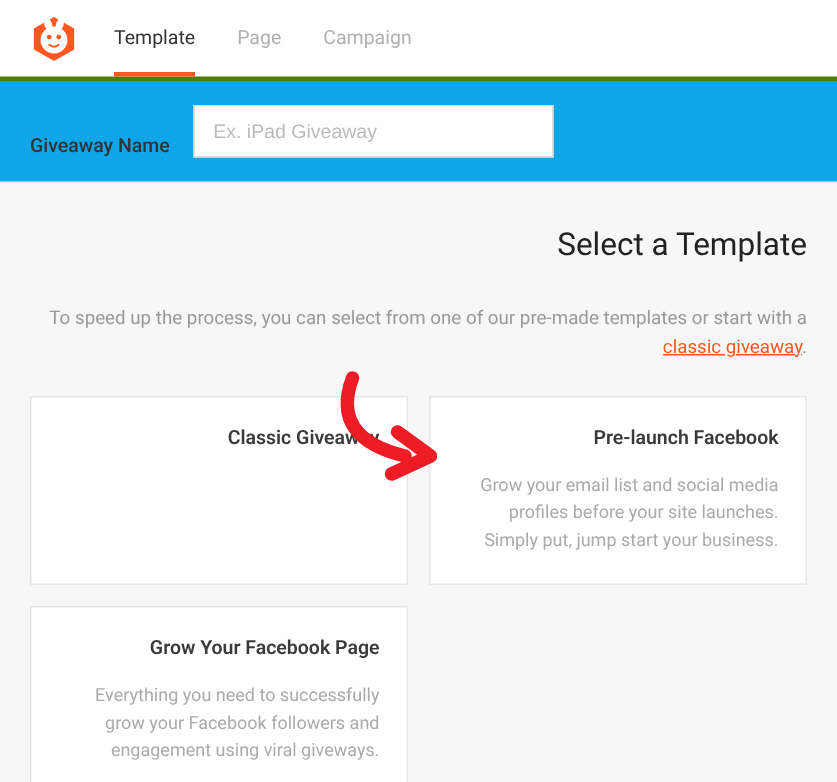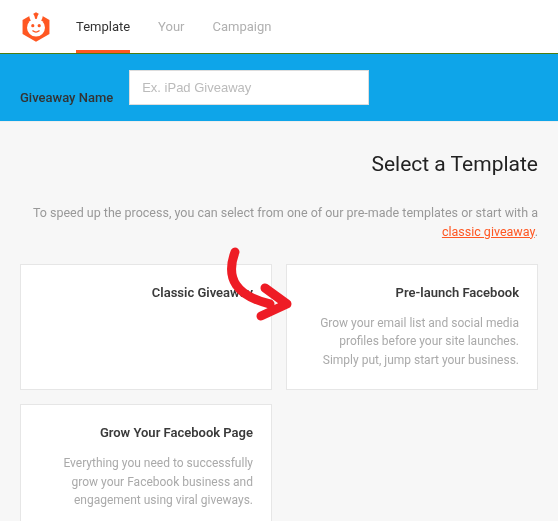--- a/index.html
+++ b/index.html
@@ -5,21 +5,21 @@
     * { box-sizing: border-box; margin: 0; padding: 0; }
     body {
       font-family: -apple-system, BlinkMacSystemFont, "Segoe UI", Roboto, Helvetica, Arial, sans-serif;
       background: #fff;
       color: #333;
       width: 558px;
     }
     .top-bar {
       display: flex;
       align-items: center;
-      border-bottom: 1px solid #4d7c0f;
+      border-bottom: 3px solid #4d7c0f;
       padding: 0 20px;
       height: 54px;
     }
     .logo {
       width: 32px;
       height: 32px;
       margin-right: 24px;
     }
     .tabs {
       display: flex;
@@ -121,21 +121,21 @@
       <ellipse cx="38" cy="20" rx="8" ry="14" fill="#fff" transform="rotate(-18 38 20)"></ellipse>
       <ellipse cx="62" cy="20" rx="8" ry="14" fill="#fff" transform="rotate(18 62 20)"></ellipse>
       <circle cx="50" cy="52" r="28" fill="#fff"></circle>
       <circle cx="40" cy="46" r="5" fill="#ff5722"></circle>
       <circle cx="60" cy="46" r="5" fill="#ff5722"></circle>
       <path d="M40 62 Q50 70 60 62" stroke="#ff5722" stroke-width="4" fill="none" stroke-linecap="round"></path>
     </svg>
   </div>
   <div class="tabs">
     <div class="tab active">Template</div>
-    <div class="tab">Your</div>
+    <div class="tab">Page</div>
     <div class="tab">Campaign</div>
   </div>
 </div>
 
 <div class="name-section">
   <span class="name-label">Giveaway Name</span>
   <input class="name-input" type="text" placeholder="Ex. iPad Giveaway" style="">
 </div>
 
 <div class="content" style="position:relative;text-align:right;">
@@ -147,21 +147,21 @@
   <div class="grid">
     <div class="card">
       <div class="card-title">Classic Giveaway</div>
     </div>
     <div class="card">
       <div class="card-title">Pre-launch Facebook</div>
       <div class="card-desc">Grow your email list and social media profiles before your site launches. Simply put, jump start your business.</div>
     </div>
     <div class="card">
       <div class="card-title">Grow Your Facebook Page</div>
-      <div class="card-desc">Everything you need to successfully grow your Facebook business and engagement using viral giveways.</div>
+      <div class="card-desc">Everything you need to successfully grow your Facebook followers and engagement using viral giveways.</div>
     </div>
 
   </div>
 
   <svg class="arrow-overlay" style="left:215px; top:120px;" width="90" height="80" viewBox="0 0 90 80">
     <path d="M20 10 Q 5 50 55 62" stroke="#ee1c25" stroke-width="9" fill="none" stroke-linecap="round"></path>
     <path d="M50 46 L72 62 L46 74" stroke="#ee1c25" stroke-width="9" fill="none" stroke-linecap="round" stroke-linejoin="round"></path>
   </svg>
 </div>
 

